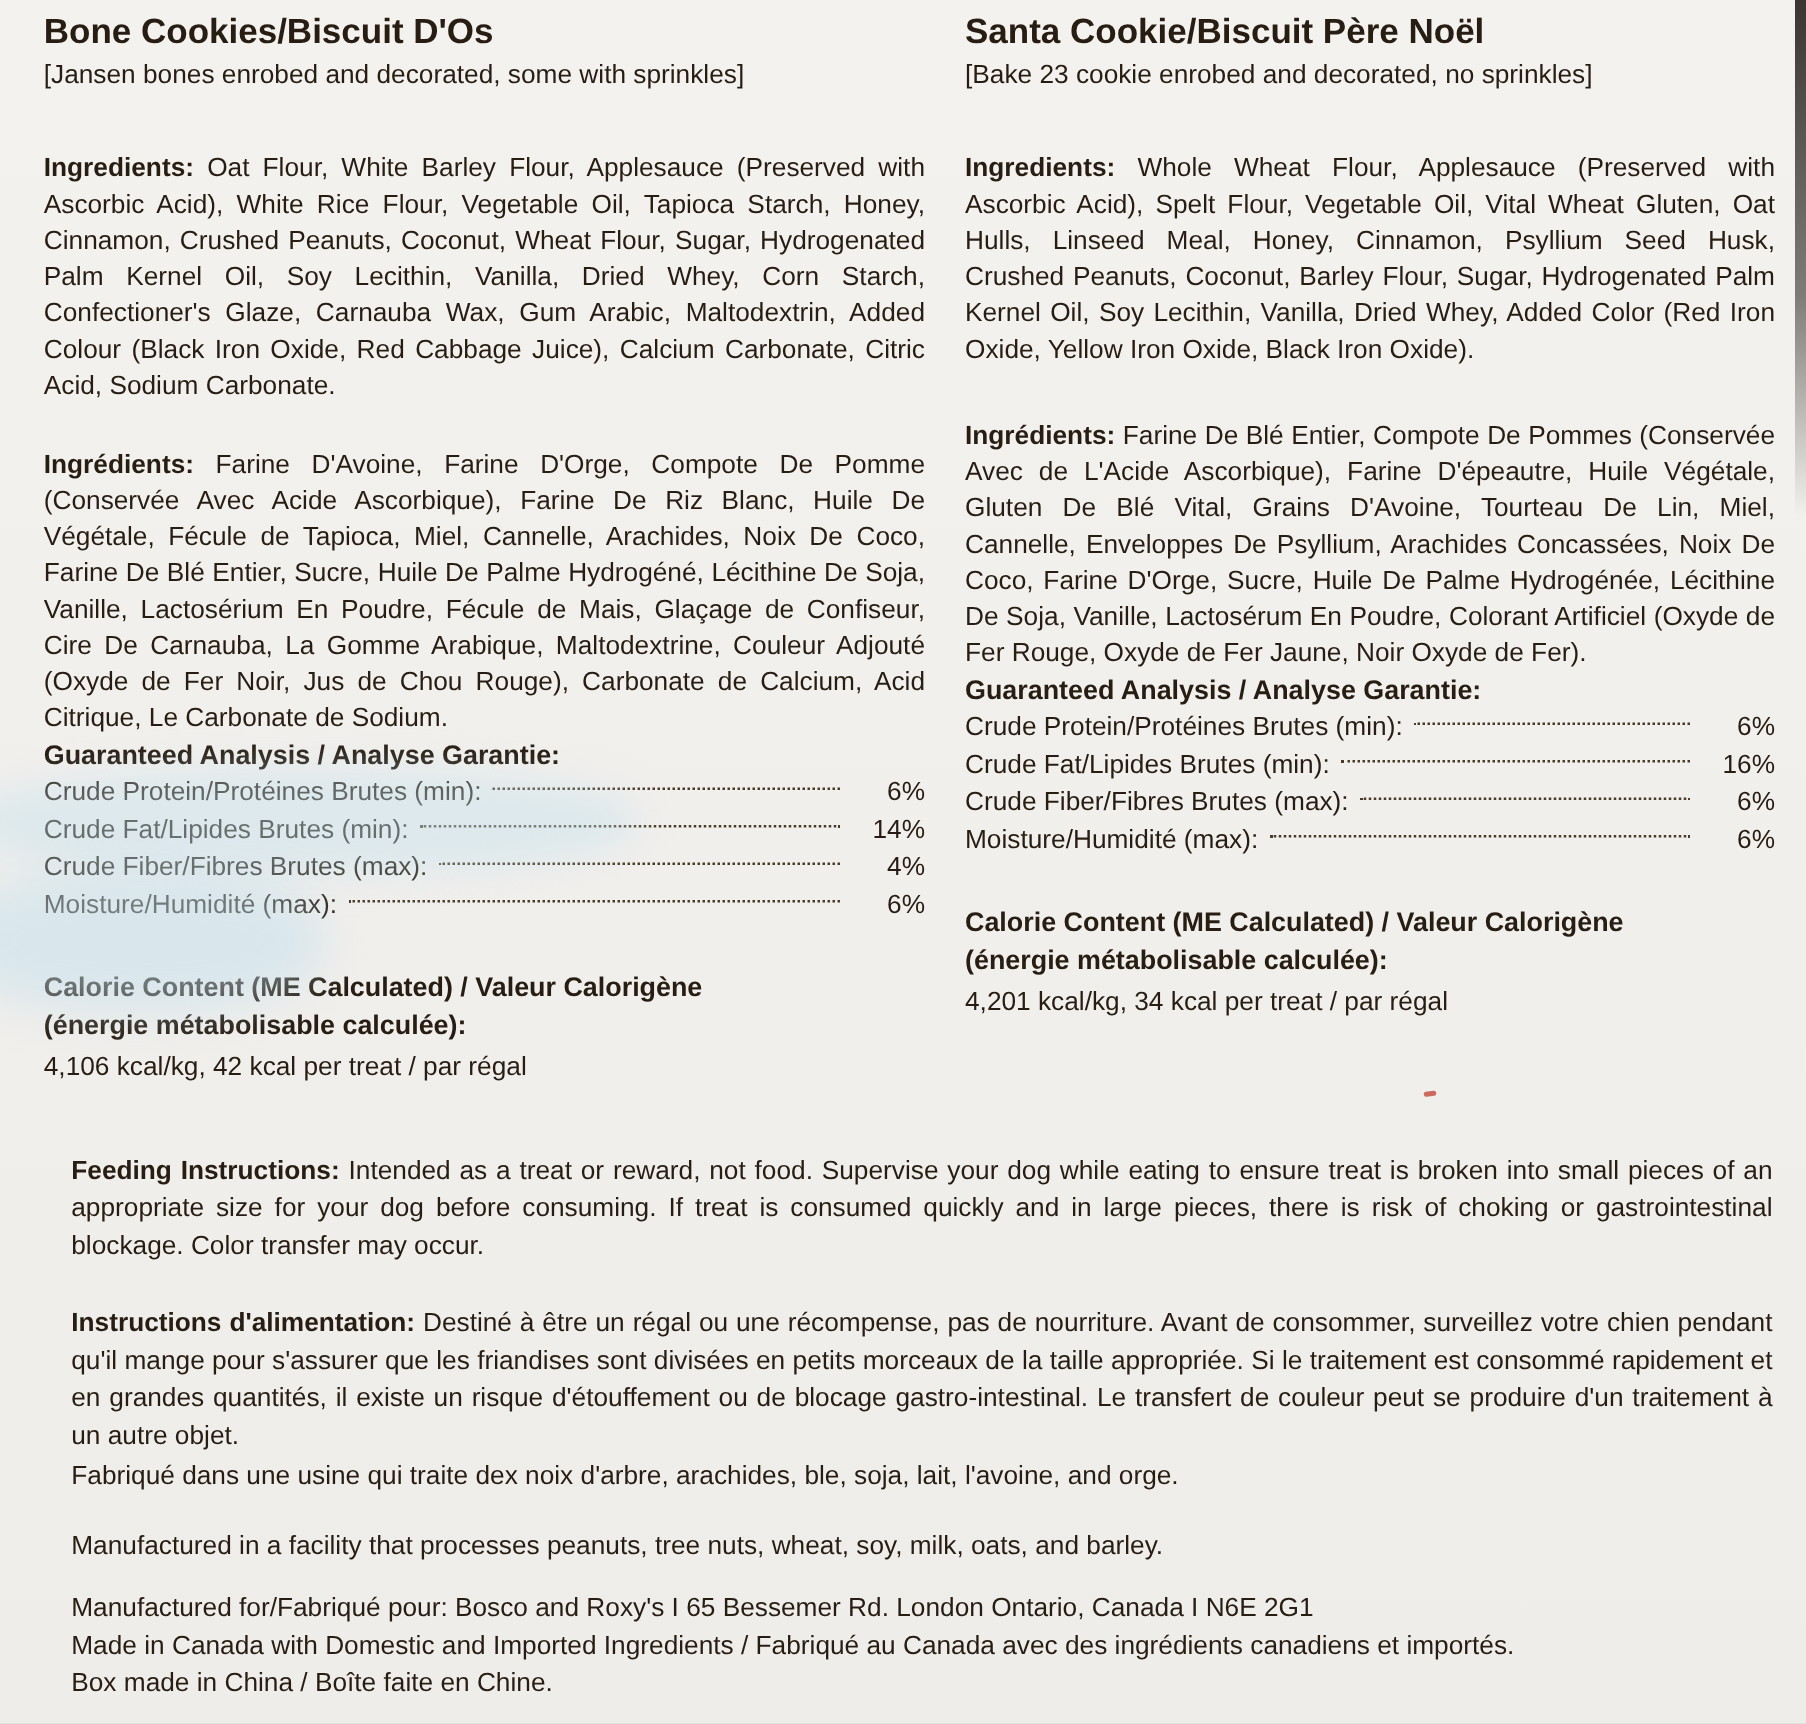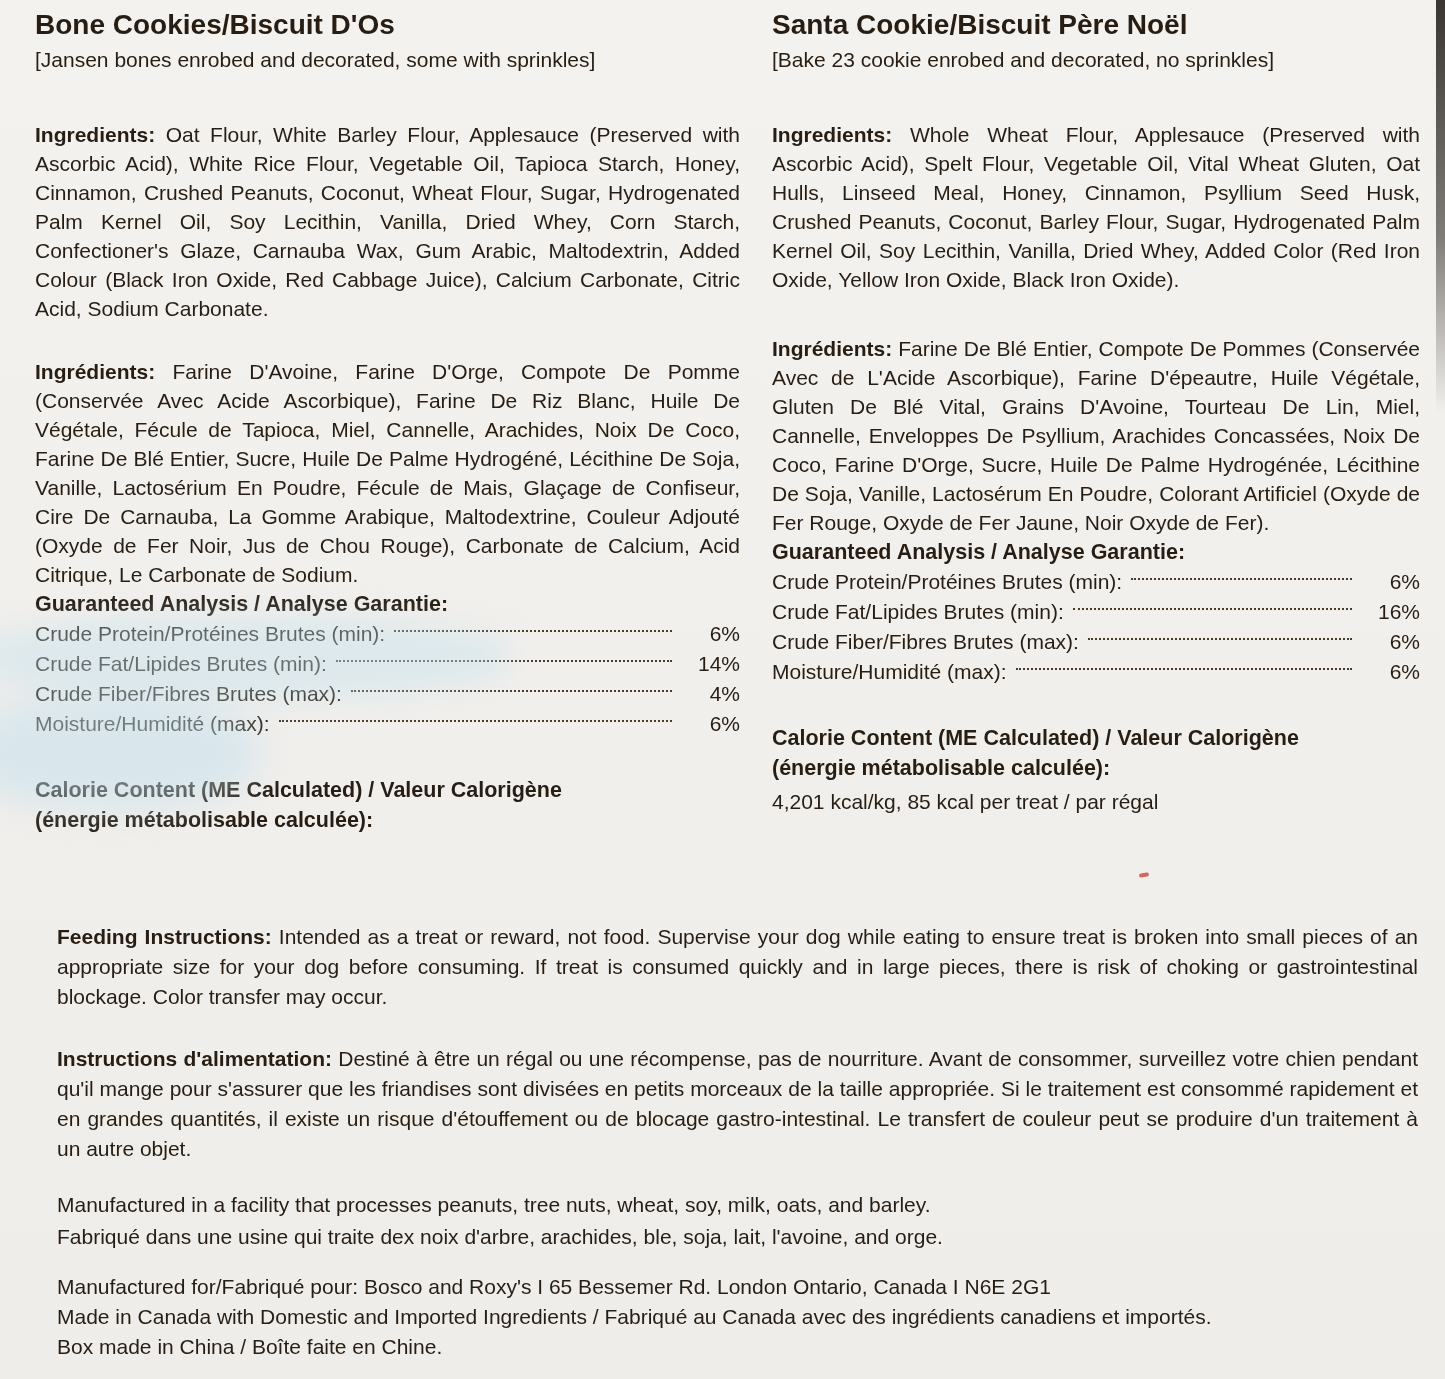--- a/index.html
+++ b/index.html
@@ -87,20 +87,21 @@
         <div class="ga-row">
           <span class="ga-label">Moisture/Humidité (max):</span>
           <span class="dots"></span>
           <span class="ga-value">6%</span>
         </div>
       </div>
 
       <div class="cal-block">
         <h2 class="section-title">Calorie Content (ME Calculated) / Valeur Calorigène</h2>
         <h2 class="section-title">(énergie métabolisable calculée):</h2>
+        <p class="cal-value">4,106 kcal/kg, 42 kcal per treat / par régal</p>
       </div>
     </section>
 
     <section class="col col-right">
       <h1 class="title">Santa Cookie/Biscuit Père Noël</h1>
       <p class="subtitle">[Bake 23 cookie enrobed and decorated, no sprinkles]</p>
 
       <p class="para mt-en"><b>Ingredients:</b> <span>Whole Wheat Flour, Applesauce (Preserved with Ascorbic Acid), Spelt Flour, Vegetable Oil, Vital Wheat Gluten, Oat Hulls, Linseed Meal, Honey, Cinnamon, Psyllium Seed Husk, Crushed Peanuts, Coconut, Barley Flour, Sugar, Hydrogenated Palm Kernel Oil, Soy Lecithin, Vanilla, Dried Whey, Added Color (Red Iron Oxide, Yellow Iron Oxide, Black Iron Oxide).</span></p>
 
       <p class="para mt-fr-r"><b>Ingrédients:</b> <span>Farine De Blé Entier, Compote De Pommes (Conservée Avec de L'Acide Ascorbique), Farine D'épeautre, Huile Végétale, Gluten De Blé Vital, Grains D'Avoine, Tourteau De Lin, Miel, Cannelle, Enveloppes De Psyllium, Arachides Concassées, Noix De Coco, Farine D'Orge, Sucre, Huile De Palme Hydrogénée, Lécithine De Soja, Vanille, Lactosérum En Poudre, Colorant Artificiel (Oxyde de Fer Rouge, Oxyde de Fer Jaune, Noir Oxyde de Fer).</span></p>
@@ -125,33 +126,33 @@
         <div class="ga-row">
           <span class="ga-label">Moisture/Humidité (max):</span>
           <span class="dots"></span>
           <span class="ga-value">6%</span>
         </div>
       </div>
 
       <div class="cal-block">
         <h2 class="section-title">Calorie Content (ME Calculated) / Valeur Calorigène</h2>
         <h2 class="section-title">(énergie métabolisable calculée):</h2>
-        <p class="cal-value">4,201 kcal/kg, 85 kcal per treat / par régal</p>
+        <p class="cal-value">4,201 kcal/kg, 34 kcal per treat / par régal</p>
       </div>
     </section>
 
   </div>
 
   <div class="footer">
     <p class="para"><b>Feeding Instructions:</b> <span>Intended as a treat or reward, not food. Supervise your dog while eating to ensure treat is broken into small pieces of an appropriate size for your dog before consuming. If treat is consumed quickly and in large pieces, there is risk of choking or gastrointestinal blockage. Color transfer may occur.</span></p>
 
     <p class="para mt-ffr"><b>Instructions d'alimentation:</b> <span>Destiné à être un régal ou une récompense, pas de nourriture. Avant de consommer, surveillez votre chien pendant qu'il mange pour s'assurer que les friandises sont divisées en petits morceaux de la taille appropriée. Si le traitement est consommé rapidement et en grandes quantités, il existe un risque d'étouffement ou de blocage gastro-intestinal. Le transfert de couleur peut se produire d'un traitement à un autre objet.</span></p>
 
+    <p class="f-line fac2">Fabriqué dans une usine qui traite dex noix d'arbre, arachides, ble, soja, lait, l'avoine, and orge.</p>
     <p class="f-line mt-fac">Manufactured in a facility that processes peanuts, tree nuts, wheat, soy, milk, oats, and barley.</p>
-    <p class="f-line fac2">Fabriqué dans une usine qui traite dex noix d'arbre, arachides, ble, soja, lait, l'avoine, and orge.</p>
 
     <p class="f-line mt-mfg">Manufactured for/Fabriqué pour: Bosco and Roxy's I 65 Bessemer Rd. London Ontario, Canada I N6E 2G1</p>
     <p class="f-line">Made in Canada with Domestic and Imported Ingredients / Fabriqué au Canada avec des ingrédients canadiens et importés.</p>
     <p class="f-line">Box made in China / Boîte faite en Chine.</p>
   </div>
 
   <div class="tint-blue-1"></div>
   <div class="tint-blue-2"></div>
   <div class="shadow-right"></div>
   <div class="red-mark"></div>

